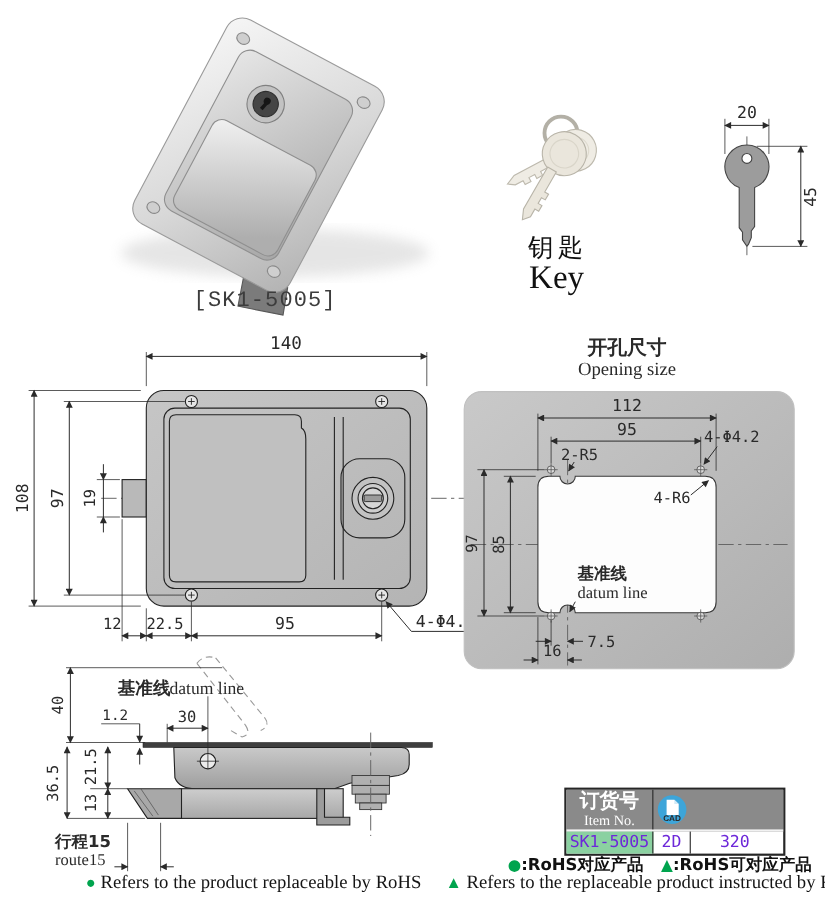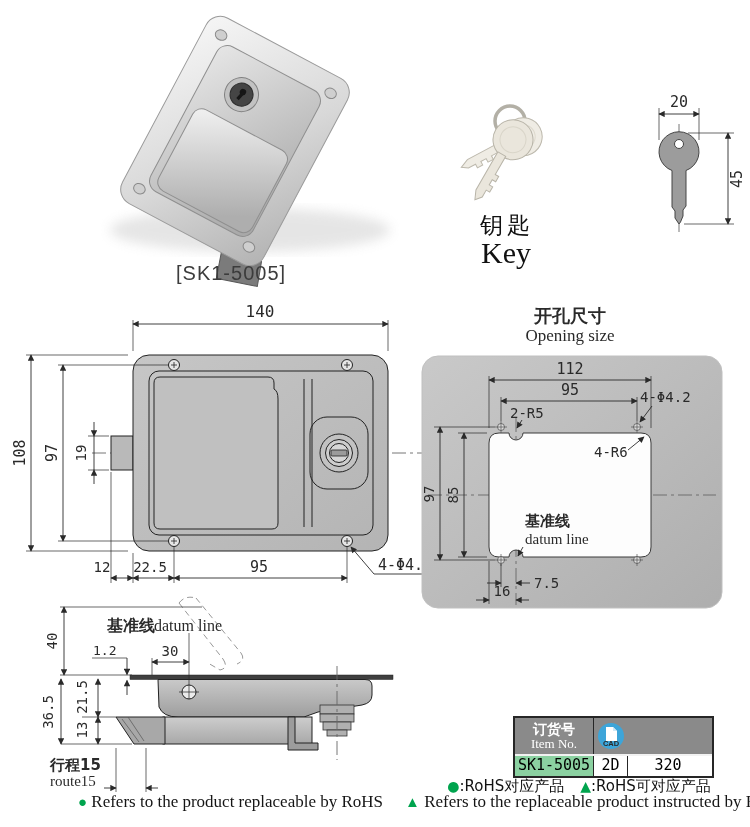--- a/index.html
+++ b/index.html
@@ -8,40 +8,40 @@
   .abs{position:absolute;}
   svg{display:block;overflow:visible;}
   svg text{font-family:"DejaVu Sans Mono","Liberation Mono",monospace;fill:#2a2a2a;}
   svg text.cn{font-family:"DejaVu Sans",sans-serif;font-weight:bold;}
   svg text.serif{font-family:"Liberation Serif",serif;}
   .dim{stroke:#2a2a2a;stroke-width:0.9;fill:none;}
   .ext{stroke:#2a2a2a;stroke-width:0.7;fill:none;}
   .cl{stroke:#666;stroke-width:0.9;fill:none;stroke-dasharray:14 4 3 4;}
   .dash{stroke:#999;stroke-width:1;fill:none;stroke-dasharray:6 4;}
   .outline{stroke:#222;stroke-width:1;}
-  #model-label{font-family:Liberation Sans, sans-serif;font-size:20px;letter-spacing:1px;color:#3c3c3c;}
+  #model-label{font-family:Liberation Mono, monospace;font-size:20px;letter-spacing:1px;color:#3c3c3c;}
   #keys-label-cn{font-family:"DejaVu Sans",sans-serif;font-size:23px;letter-spacing:4px;color:#111;text-align:right;}
   #keys-label-en{font-family:"Liberation Serif",serif;font-size:30px;color:#111;}
   
   #spec-table{left:513px;top:716px;width:197px;border:2px solid #262626;background:#fff;}
   #spec-table .hrow{display:grid;grid-template-columns:79px 34px 80px;height:36px;
       background:var(--header-gray);border-bottom:2px solid #f2f2f2;}
   #spec-table .drow{display:grid;grid-template-columns:79px 34px 80px;height:20px;}
   #spec-table .cell{display:flex;flex-direction:column;align-items:center;justify-content:center;
       border-right:1px solid #262626;line-height:1.05;}
   #spec-table .cell:last-child{border-right:none;}
   #spec-table .hrow .cell{color:#fff;}
-  .hd-cn{font-family:"DejaVu Sans",sans-serif;font-size:14px;font-weight:bold;}
+  .hd-cn{font-family:"DejaVu Sans",sans-serif;font-size:18px;font-weight:bold;}
   .hd-en{font-family:"Liberation Serif",serif;font-size:13px;}
-  .d-cell{font-family:"DejaVu Sans Mono",monospace;font-size:15px;color:#000000;
+  .d-cell{font-family:"DejaVu Sans Mono",monospace;font-size:15px;color:#6d28d9;
       display:flex;align-items:center;justify-content:center;}
   #cell-item{background:var(--table-green);}
   
-  #legend-cn{left:420px;top:777px;width:318px;text-align:center;font-size:15px;
-      font-family:"DejaVu Sans",sans-serif;font-weight:normal;color:#111;white-space:nowrap;}
+  #legend-cn{left:420px;top:777px;width:318px;text-align:right;font-size:15px;
+      font-family:"DejaVu Sans",sans-serif;font-weight:bold;color:#111;white-space:nowrap;}
   #legend-cn .sym{color:var(--accent-green);font-size:14px;}
   #legend-cn .gap{display:inline-block;width:16px;}
   #legend-en{left:78px;top:792px;font-family:"Liberation Serif",serif;font-size:17px;color:#151515;white-space:nowrap;}
   #legend-en .sym{color:var(--accent-green);font-size:15px;}
   #legend-en .gap{display:inline-block;width:22px;}
 </style>
 </head>
 <body>
 
 <div class="abs" style="left:40px;top:8px">

